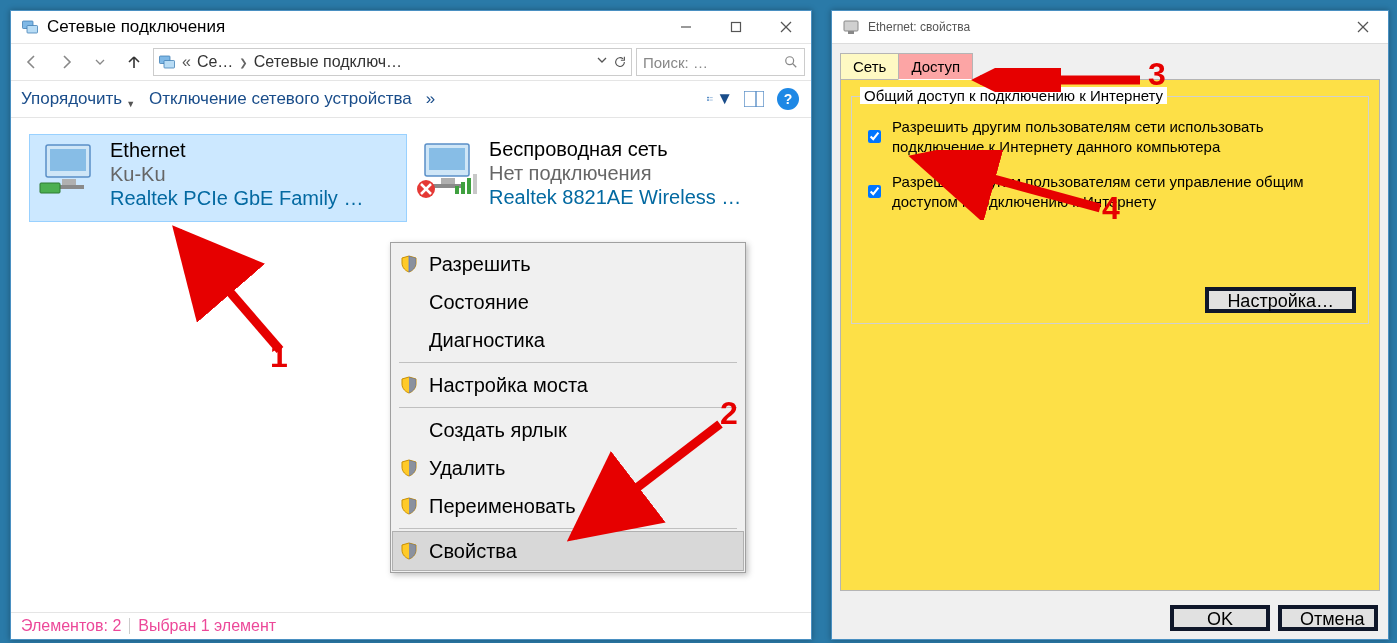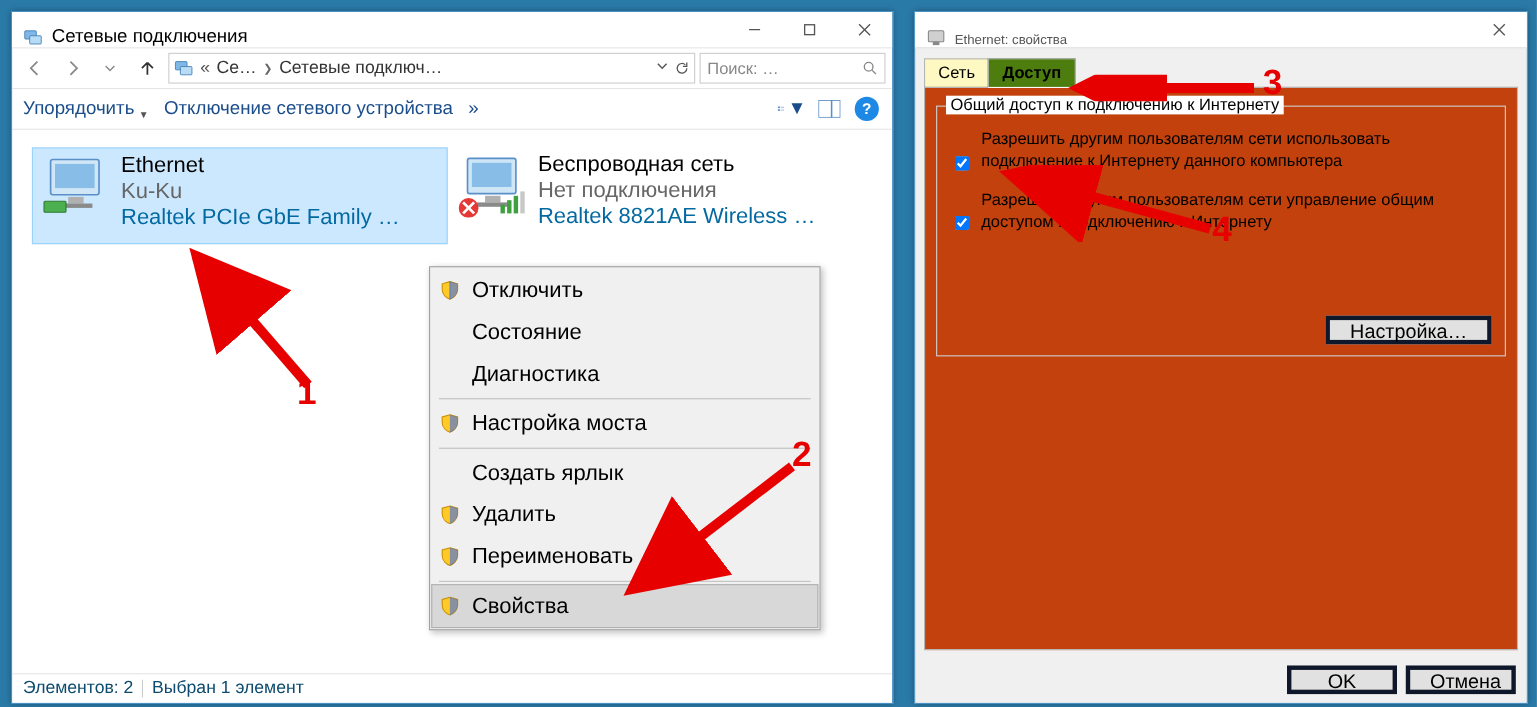--- a/index.html
+++ b/index.html
@@ -1,17 +1,17 @@
 <!DOCTYPE html>
 <html><head>
 <meta charset="utf-8">
 <style>
   html,body{margin:0;padding:0;font-family:"Segoe UI",Tahoma,sans-serif;font-size:14px;background:#2a7aa8;width:1397px;height:643px;overflow:hidden}
   .window{position:absolute;background:#fff;border:1px solid #4a90c2;box-shadow:0 0 6px rgba(0,0,0,.3)}
-  .titlebar{height:32px;display:flex;align-items:flex-end;padding:0 0 0 10px;background:#fff}
+  .titlebar{height:32px;display:flex;align-items:center;padding:0 0 0 10px;background:#fff}
   .title-icon{width:18px;height:18px;margin-right:8px;flex:0 0 auto}
   .title-text{font-size:17px;color:#000;flex:1}
   .wbtns{display:flex;height:100%}
   .wbtn{width:50px;display:flex;align-items:center;justify-content:center;color:#555}
   
   .addrbar{height:36px;border-top:1px solid #e5e5e5;border-bottom:1px solid #e5e5e5;display:flex;align-items:center;padding:0 6px;gap:4px}
   .navbtn{width:30px;height:30px;display:flex;align-items:center;justify-content:center;color:#888}
   .navbtn.enabled{color:#333}
   .addrbox{flex:1;height:26px;border:1px solid #ccc;display:flex;align-items:center;padding:0 4px;gap:6px;font-size:16px;color:#333;overflow:hidden}
   .addrbox .crumb{white-space:nowrap}
@@ -23,38 +23,38 @@
   .rightctrls{margin-left:auto;display:flex;gap:8px;align-items:center}
   .iconbtn{width:26px;height:26px;display:flex;align-items:center;justify-content:center}
   .content{position:relative;height:480px}
   .item{position:absolute;width:360px;height:78px;display:flex;align-items:flex-start;padding:4px 8px;gap:8px}
   .item.selected{background:#cce8ff;border:1px solid #99d1ff}
   .item .neticon{width:64px;height:60px;flex:0 0 auto}
   .item .lbls{display:flex;flex-direction:column;gap:1px;overflow:hidden}
   .item .l1{font-size:20px;color:#000}
   .item .l2{font-size:20px;color:#666}
   .item .l3{font-size:20px;color:#0369a1;white-space:nowrap;overflow:hidden;text-overflow:ellipsis}
-  .statusbar{position:absolute;bottom:0;left:0;right:0;height:26px;border-top:1px solid #e5e5e5;display:flex;align-items:center;padding:0 10px;font-size:16px;color:#0c4a6e;gap:8px}
+  .statusbar{position:absolute;bottom:0;left:0;right:0;height:26px;border-top:1px solid #e5e5e5;display:flex;align-items:center;padding:0 10px;font-size:16px;color:#ec4899;gap:8px}
   .statusbar .sep{width:1px;height:16px;background:#ccc}
   
   .ctxmenu{position:absolute;background:#f0f0f0;border:1px solid #a0a0a0;box-shadow:2px 2px 6px rgba(0,0,0,.25);padding:2px;font-size:20px;color:#000}
   .ctxitem{height:38px;display:flex;align-items:center;padding:0 18px 0 6px;gap:10px}
   .ctxitem.hover{background:#d8d8d8;border:1px solid #b0b0b0;margin:-1px}
   .ctxitem .shield{width:20px;height:20px;flex:0 0 auto;display:flex;align-items:center;justify-content:center}
   .ctxsep{height:1px;background:#c0c0c0;margin:3px 6px}
   .bold{font-weight:400}
   
   .dlgbody{padding:8px}
   .tabs{display:flex;position:relative;top:1px}
   .tab{padding:4px 12px;border:1px solid #b5b5b5;background:#fef9c3;font-size:15px;color:#000;margin-right:-1px}
-  .tab.active{background:#4d7c0f;border-bottom:1px solid #fff;z-index:2;font-weight:bold}
-  .tabpanel{border:1px solid #b5b5b5;padding:10px;height:490px;position:relative;background:#c2410c}
+  .tab.active{background:#fca5a5;border-bottom:1px solid #fff;z-index:2;font-weight:normal}
+  .tabpanel{border:1px solid #b5b5b5;padding:10px;height:490px;position:relative;background:#fde047}
   .groupbox{border:1px solid #d0d0d0;padding:14px 12px 12px;position:relative;margin-top:6px}
   .groupbox .legend{position:absolute;top:-10px;left:8px;background:#fff;padding:0 4px;font-size:15px}
-  .chkrow{display:flex;align-items:flex-end;gap:8px;margin:6px 0 14px;font-size:15px;line-height:1.35}
+  .chkrow{display:flex;align-items:center;gap:8px;margin:6px 0 14px;font-size:15px;line-height:1.35}
   .chkrow input{margin-top:2px}
   .dlgbtn{height:26px;padding:0 18px;border:4px solid #0f172a;background:#e1e1e1;font-size:18px}
   .dlgbtns{position:absolute;right:10px;bottom:8px;display:flex;gap:8px}
   .grpbtn{position:absolute;right:12px;bottom:10px}
   
   .anno{position:absolute;color:#e60000;font-weight:700;font-size:32px;pointer-events:none;z-index:50}
   svg.arrow{position:absolute;pointer-events:none;z-index:49}
   .help-circle{width:22px;height:22px;border-radius:50%;background:#1e88e5;color:#fff;display:flex;align-items:center;justify-content:center;font-size:14px;font-weight:bold}
 </style>
 </head>
@@ -226,21 +226,21 @@
 
 <div class="ctxmenu" style="left:390px;top:242px;width:350px">
   <div class="ctxitem">
     <span class="shield">
         <svg width="18" height="18" viewBox="0 0 18 18">
           <path d="M9 1 L16 3 V8 C16 13 12 16 9 17 C6 16 2 13 2 8 V3 Z" fill="#ffca28" stroke="#c98f00"></path>
           <path d="M9 1 L9 17" stroke="#2962ff" stroke-width="0.6"></path>
           <path d="M9 1 L16 3 V8 C16 13 12 16 9 17 Z" fill="#2962ff" opacity="0.55"></path>
         </svg>
       </span>
-    <span>Отключить</span>
+    <span>Разрешить</span>
   </div>
   <div class="ctxitem bold">
     <span class="shield"></span>
     <span>Состояние</span>
   </div>
   <div class="ctxitem">
     <span class="shield"></span>
     <span>Диагностика</span>
   </div>
   <div class="ctxsep"></div>

